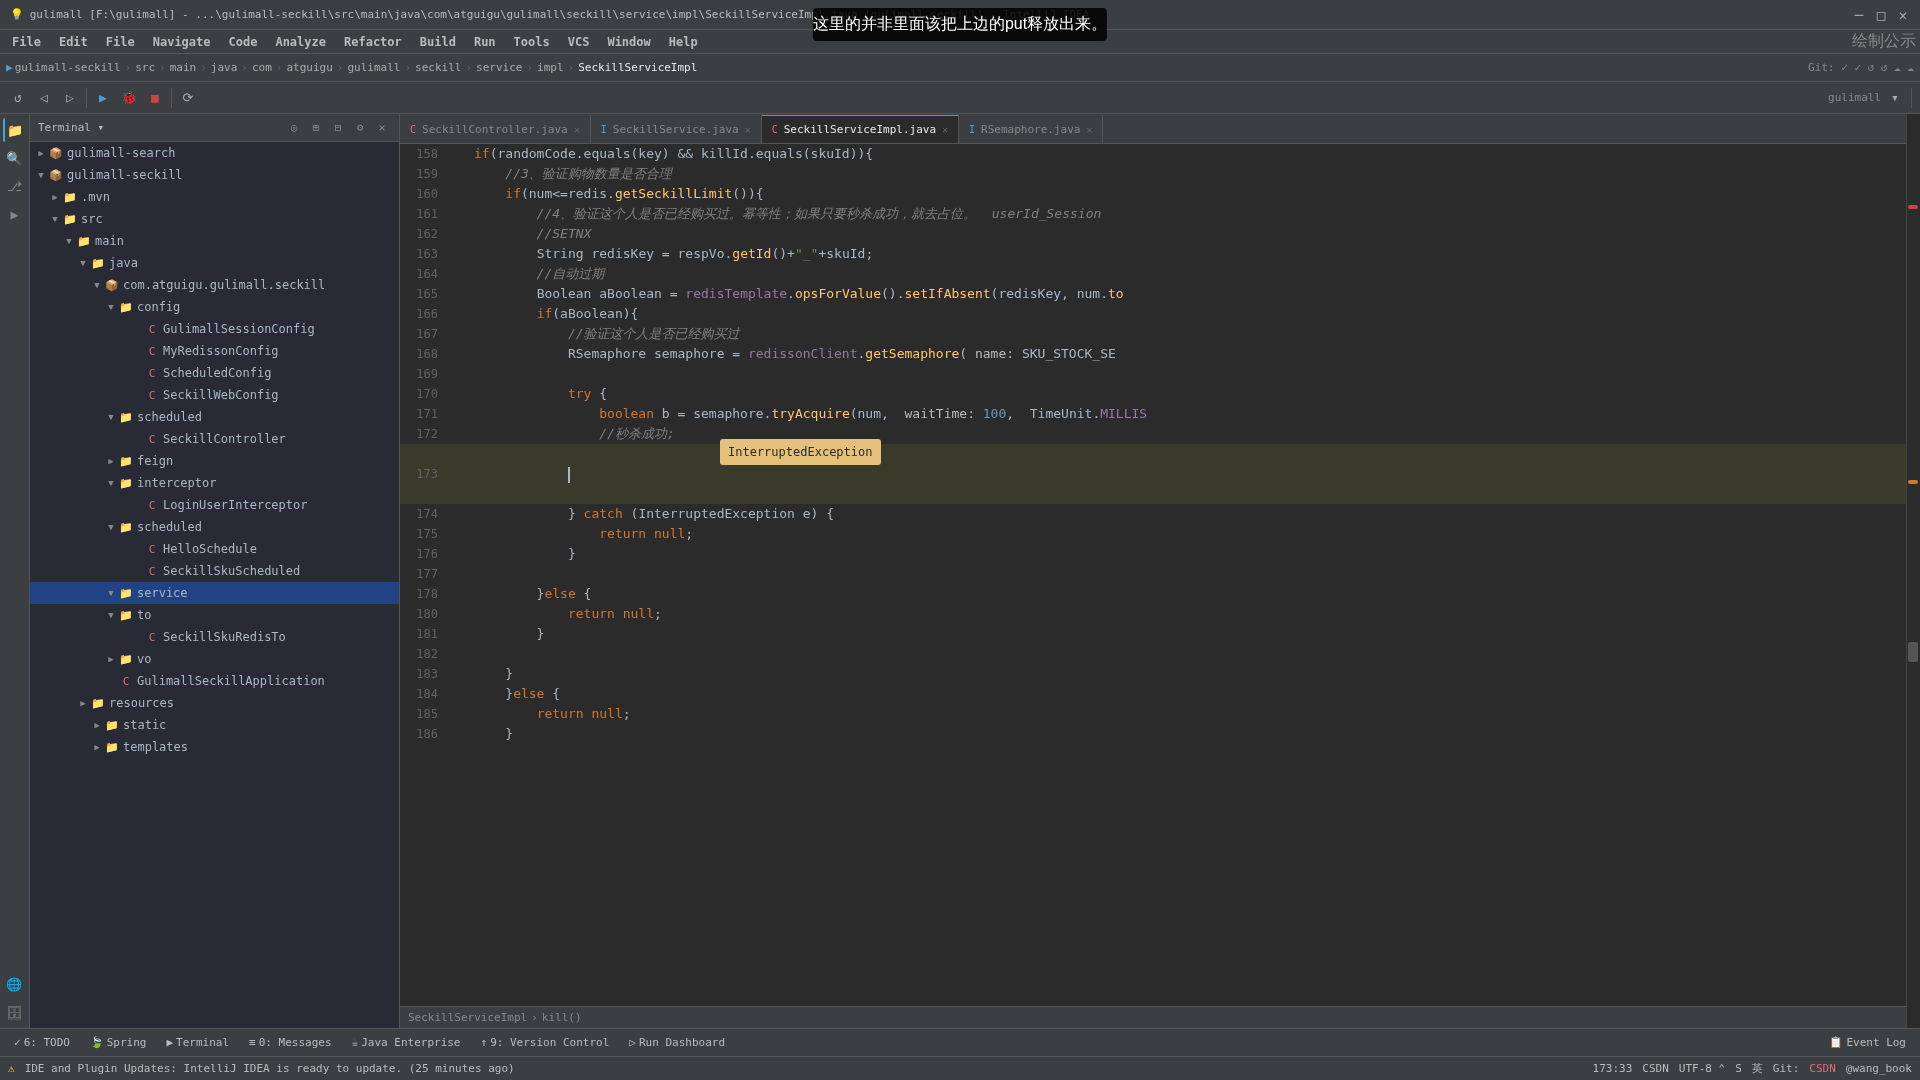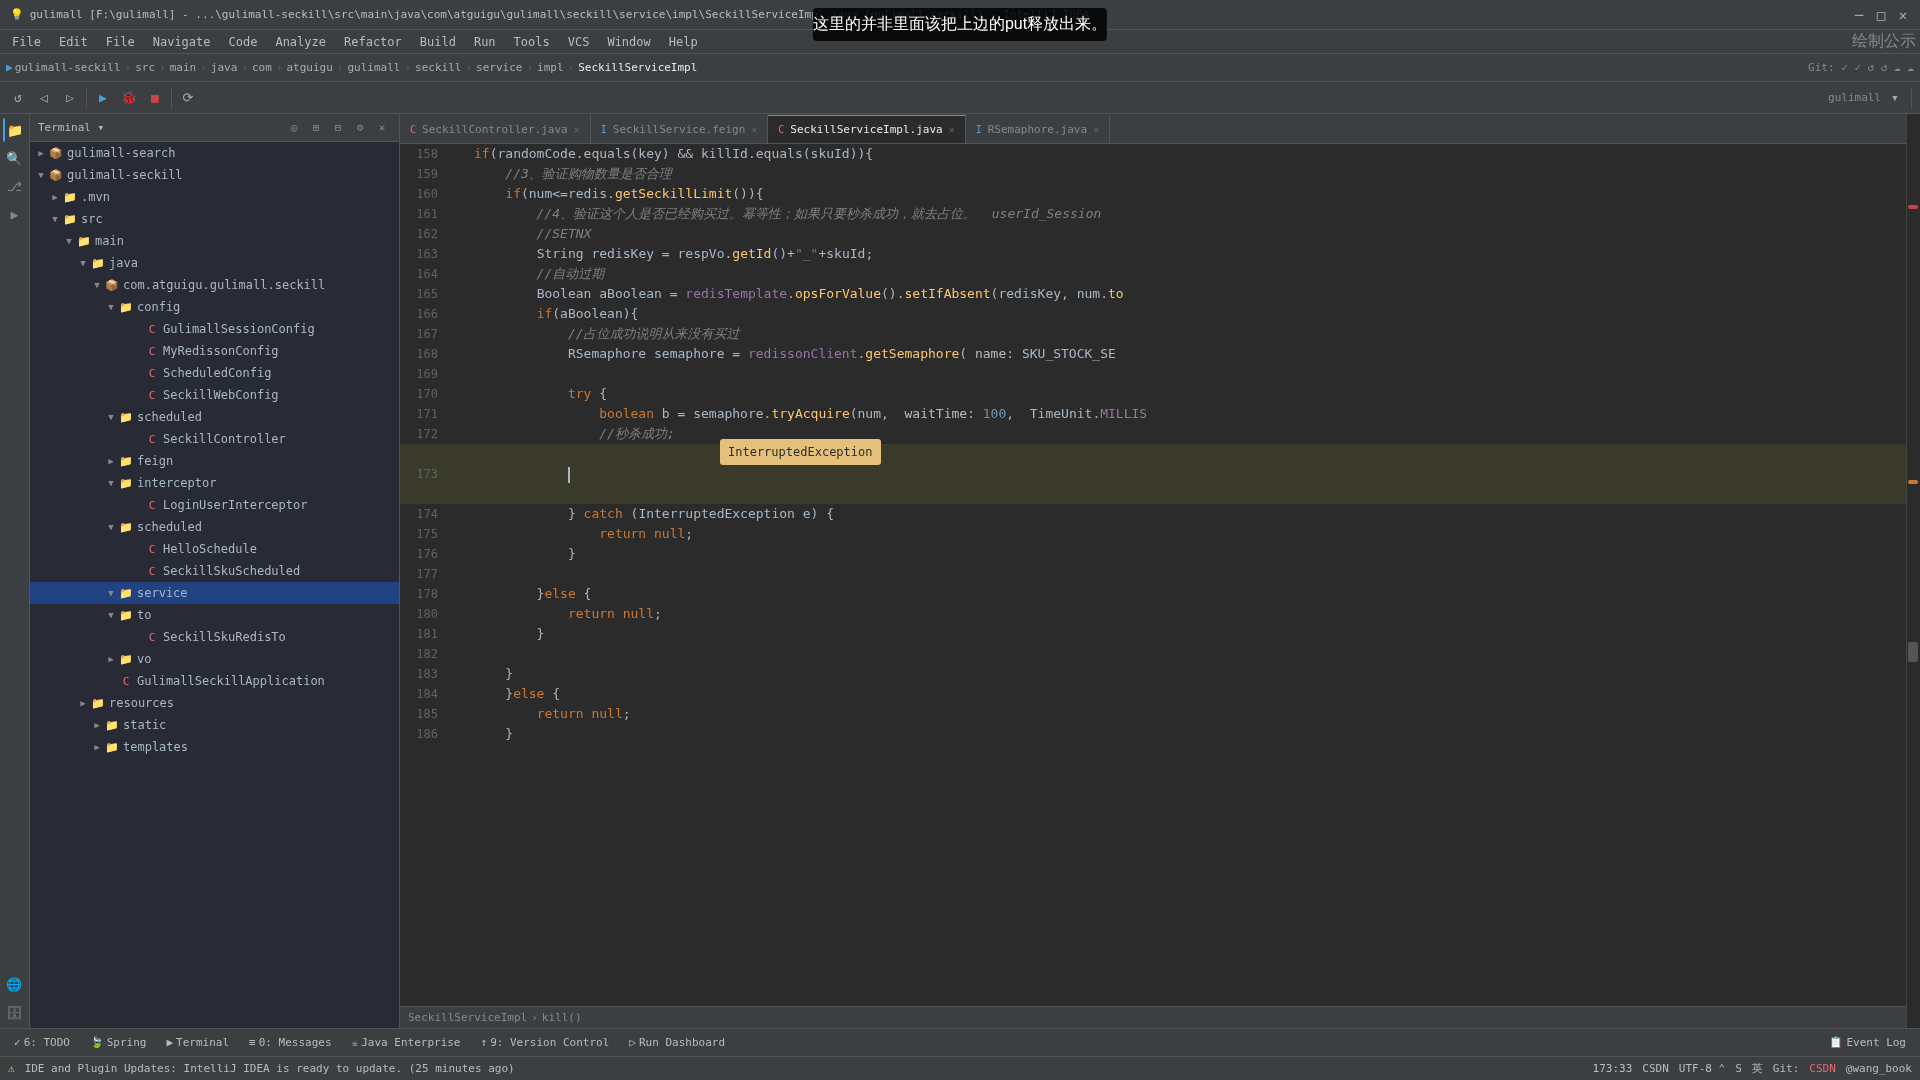--- a/index.html
+++ b/index.html
@@ -26,21 +26,21 @@
       height: 24px;
       background: #3c3f41;
       display: flex;
       align-items: center;
       padding: 0 4px;
       border-bottom: 1px solid #555;
       font-size: 12px;
       color: #bbb;
       gap: 2px;
     }
-    .menu-item { padding: 2px 8px; cursor: pointer; border-radius: 2px; }
+    .menu-item { padding: 2px 8px; cursor: pointer; border-radius: 2px; font-weight: bold; }
 
     
     #navbar {
       height: 28px;
       background: #3c3f41;
       display: flex;
       align-items: center;
       padding: 0 6px;
       border-bottom: 1px solid #555;
       gap: 2px;
@@ -551,21 +551,21 @@
 
   <div id="editor-area">
     <div id="tab-bar">
       <div class="editor-tab">
         <span style="color:#e06c75; font-size:10px;">C</span>
         <span>SeckillController.java</span>
         <span class="tab-close">✕</span>
       </div>
       <div class="editor-tab">
         <span style="color:#4a9eda; font-size:10px;">I</span>
-        <span>SeckillService.feign</span>
+        <span>SeckillService.java</span>
         <span class="tab-close">✕</span>
       </div>
       <div class="editor-tab active">
         <span style="color:#e06c75; font-size:10px;">C</span>
         <span>SeckillServiceImpl.java</span>
         <span class="tab-close">✕</span>
       </div>
       <div class="editor-tab">
         <span style="color:#4a9eda; font-size:10px;">I</span>
         <span>RSemaphore.java</span>
@@ -626,21 +626,21 @@
 
         <div class="code-line">
           <span class="line-num">166</span>
           <span class="line-gutter"></span>
           <span class="line-content">        <span class="kw">if</span>(aBoolean){</span>
         </div>
 
         <div class="code-line">
           <span class="line-num">167</span>
           <span class="line-gutter"></span>
-          <span class="line-content"><span class="comment">            //占位成功说明从来没有买过</span></span>
+          <span class="line-content"><span class="comment">            //验证这个人是否已经购买过</span></span>
         </div>
 
         <div class="code-line">
           <span class="line-num">168</span>
           <span class="line-gutter"></span>
           <span class="line-content">            <span class="cls">RSemaphore</span> semaphore = <span class="ref">redissonClient</span>.<span class="fn">getSemaphore</span>( <span class="annot">name:</span> SKU_STOCK_SE</span>
         </div>
 
         <div class="code-line">
           <span class="line-num">169</span>

